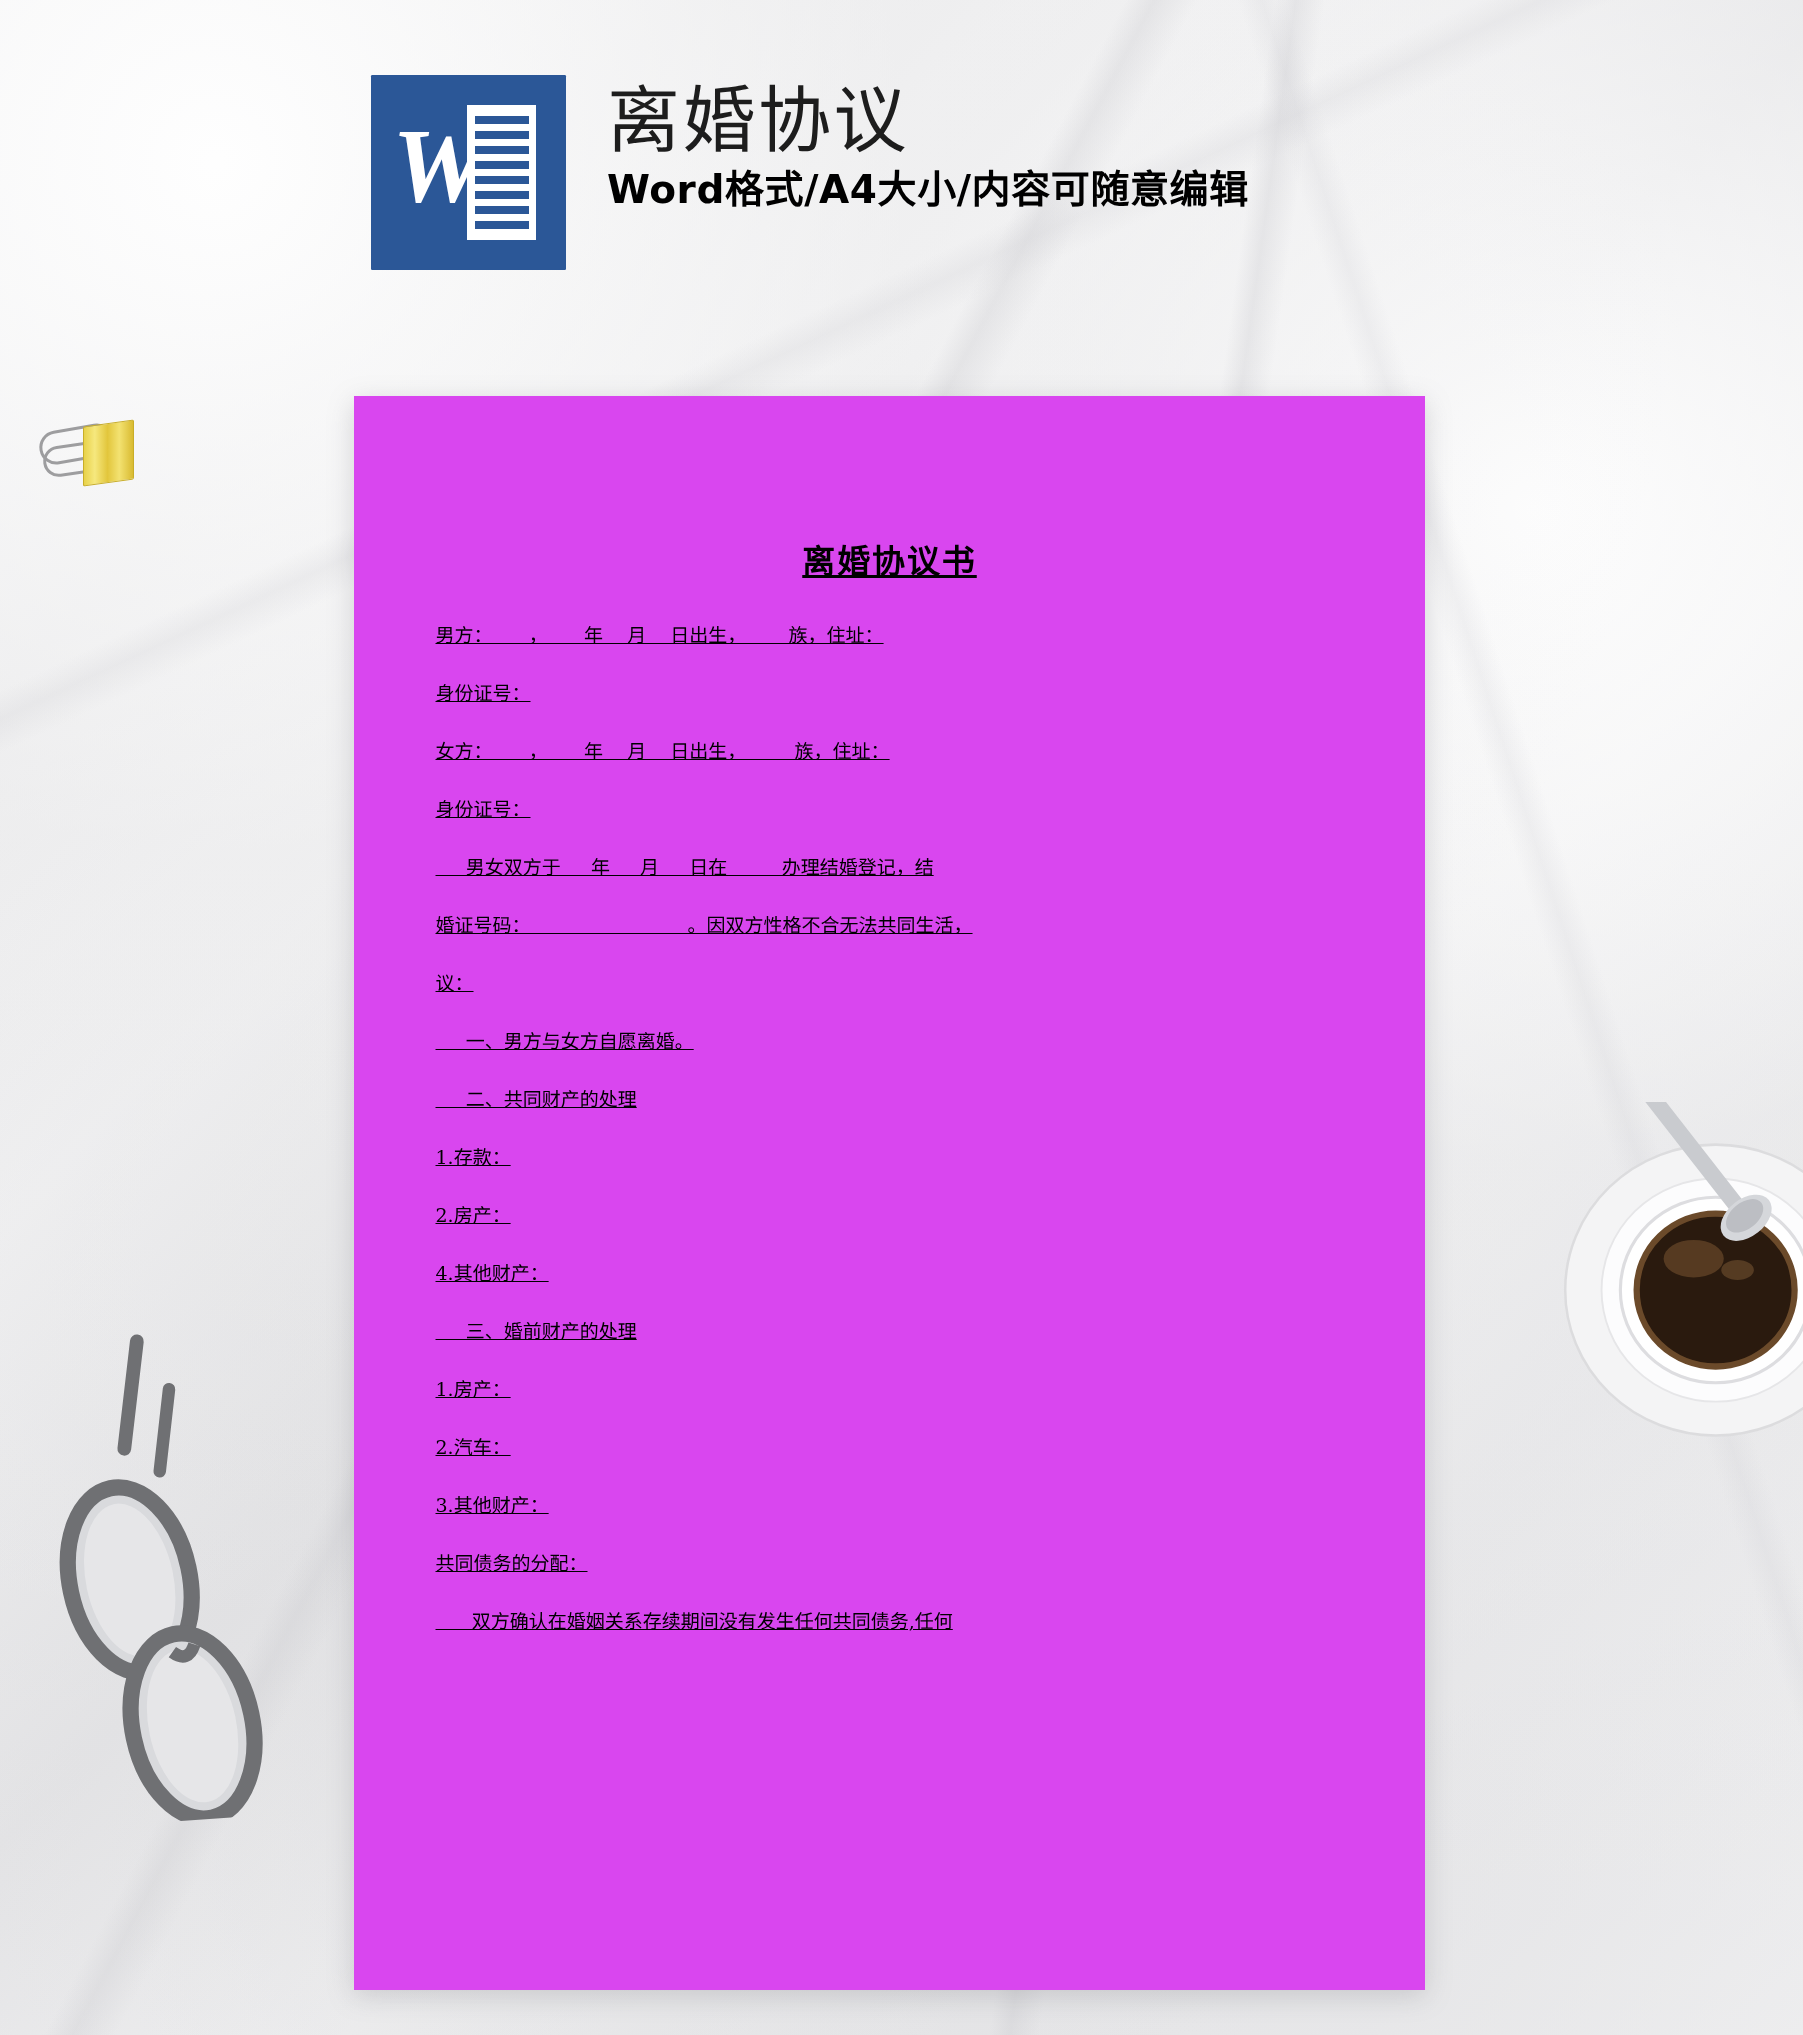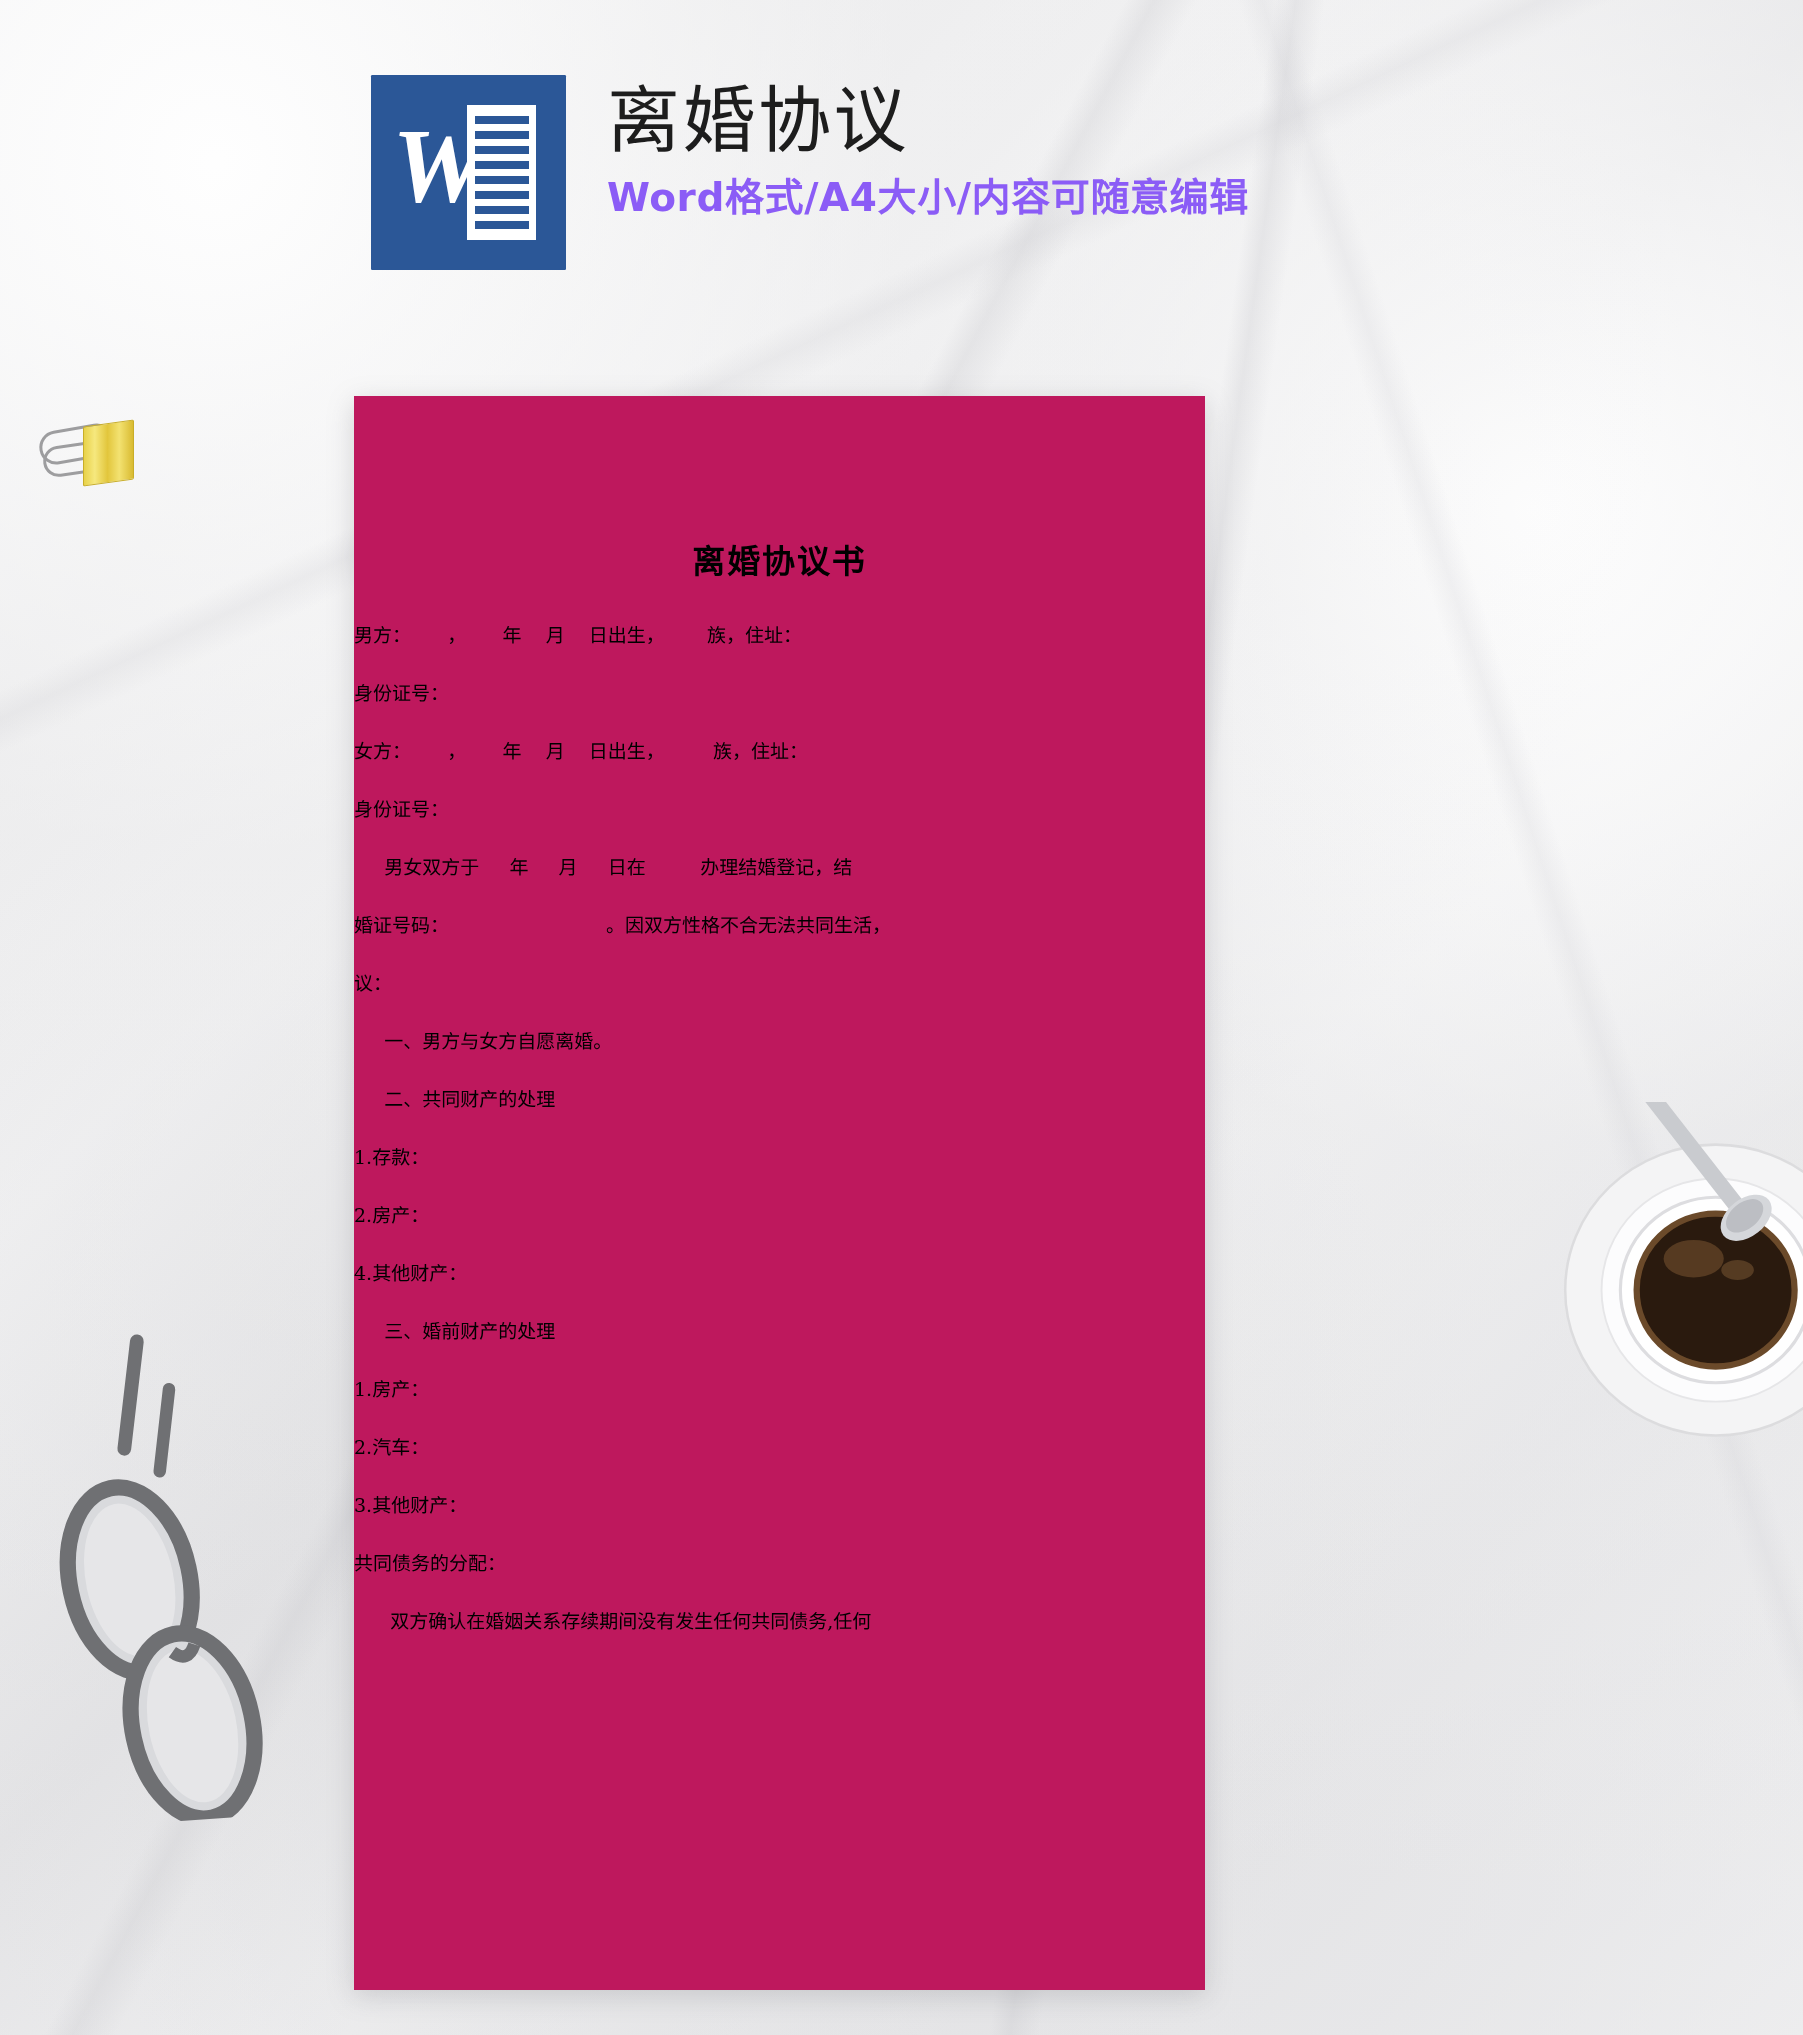--- a/index.html
+++ b/index.html
@@ -85,38 +85,39 @@
   }
   .header-title {
     font-size: 73px;
     line-height: 81px;
     font-weight: normal;
     color: #1d1d1d;
     letter-spacing: 2.5px;
     font-family: "DejaVu Sans", "Liberation Sans", sans-serif;
   }
   .header-sub {
-    margin-top: 13px;
+    margin-top: 5px;
     font-size: 39px;
     line-height: 48px;
     font-weight: bold;
-    color: #8b5cf6;
+    color: #000000;
     letter-spacing: 0.6px;
     font-family: "DejaVu Sans", "Liberation Sans", sans-serif;
   }
 
   
   .paper {
     position: absolute;
     left: 354px;
     top: 396px;
-    width: 851px;
+    width: 1071px;
     height: 1594px;
-    background: #be185d;
+    background: #d946ef;
     box-shadow: 0 6.3px 25px rgba(120,120,125,0.28);
+    text-decoration: underline;
   }
   .doc-title {
     text-align: center;
     margin-top: 147px;
     font-size: 33px;
     line-height: 38px;
     font-weight: bold;
     color: #000;
     font-family: "DejaVu Serif", "Liberation Serif", serif;
     letter-spacing: 1.9px;

